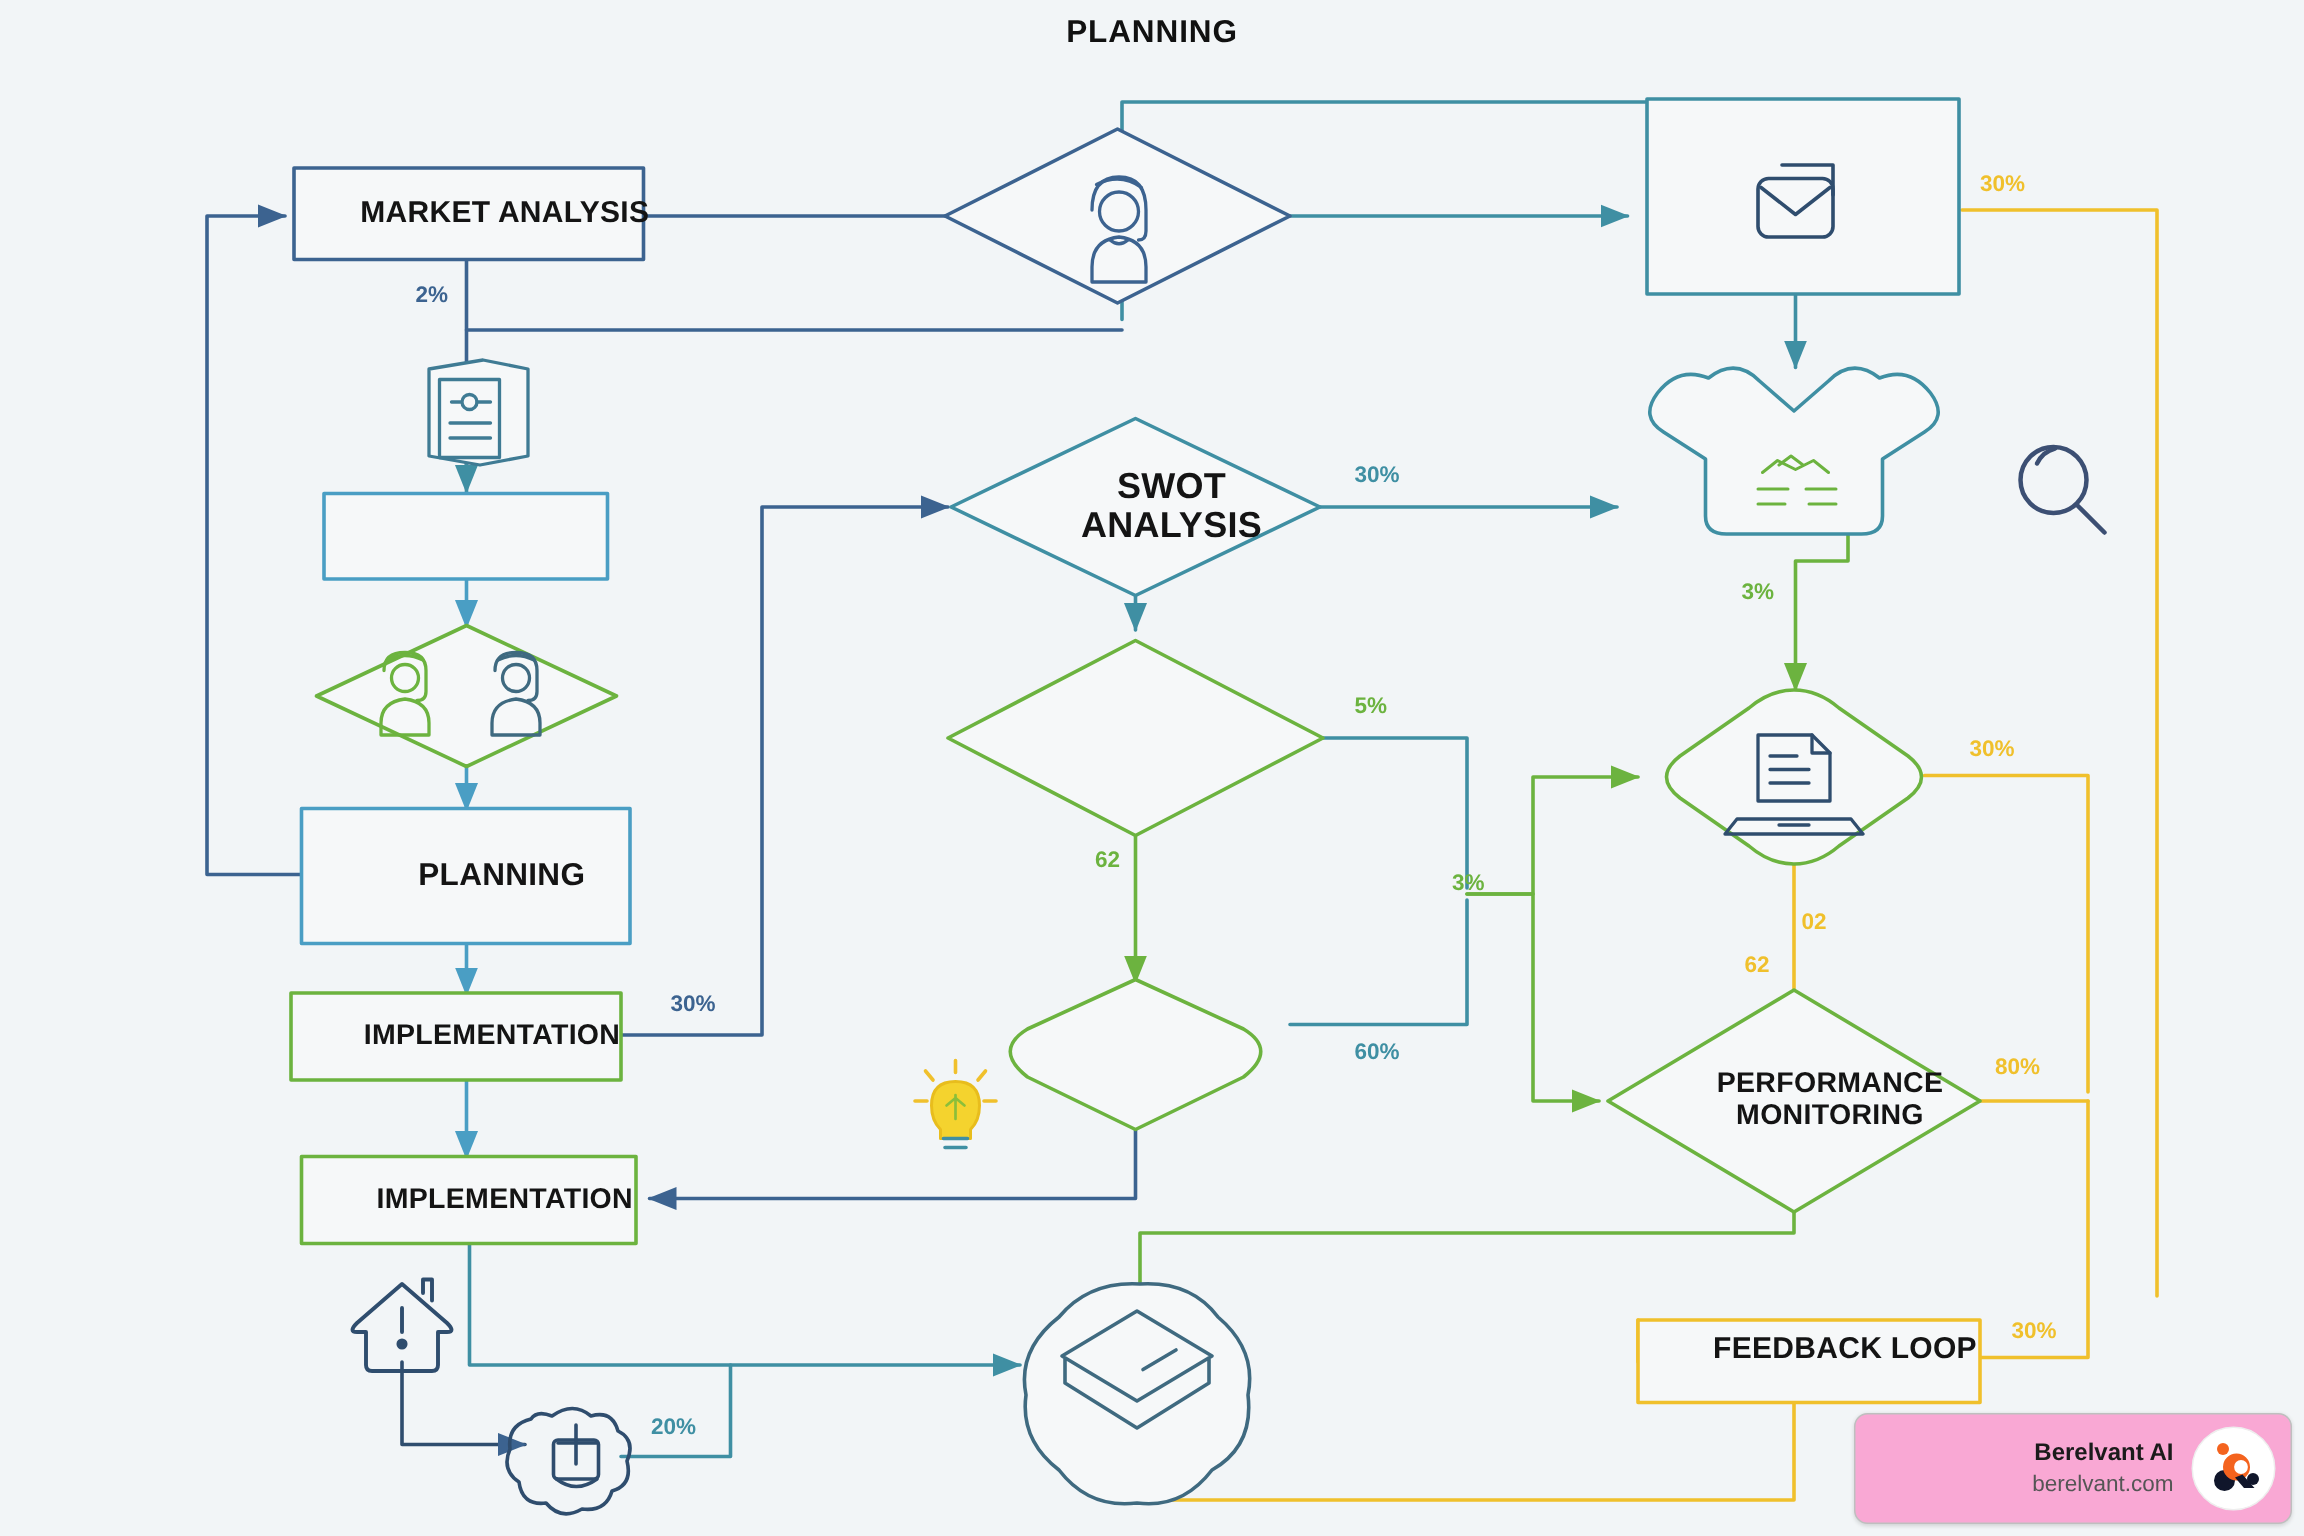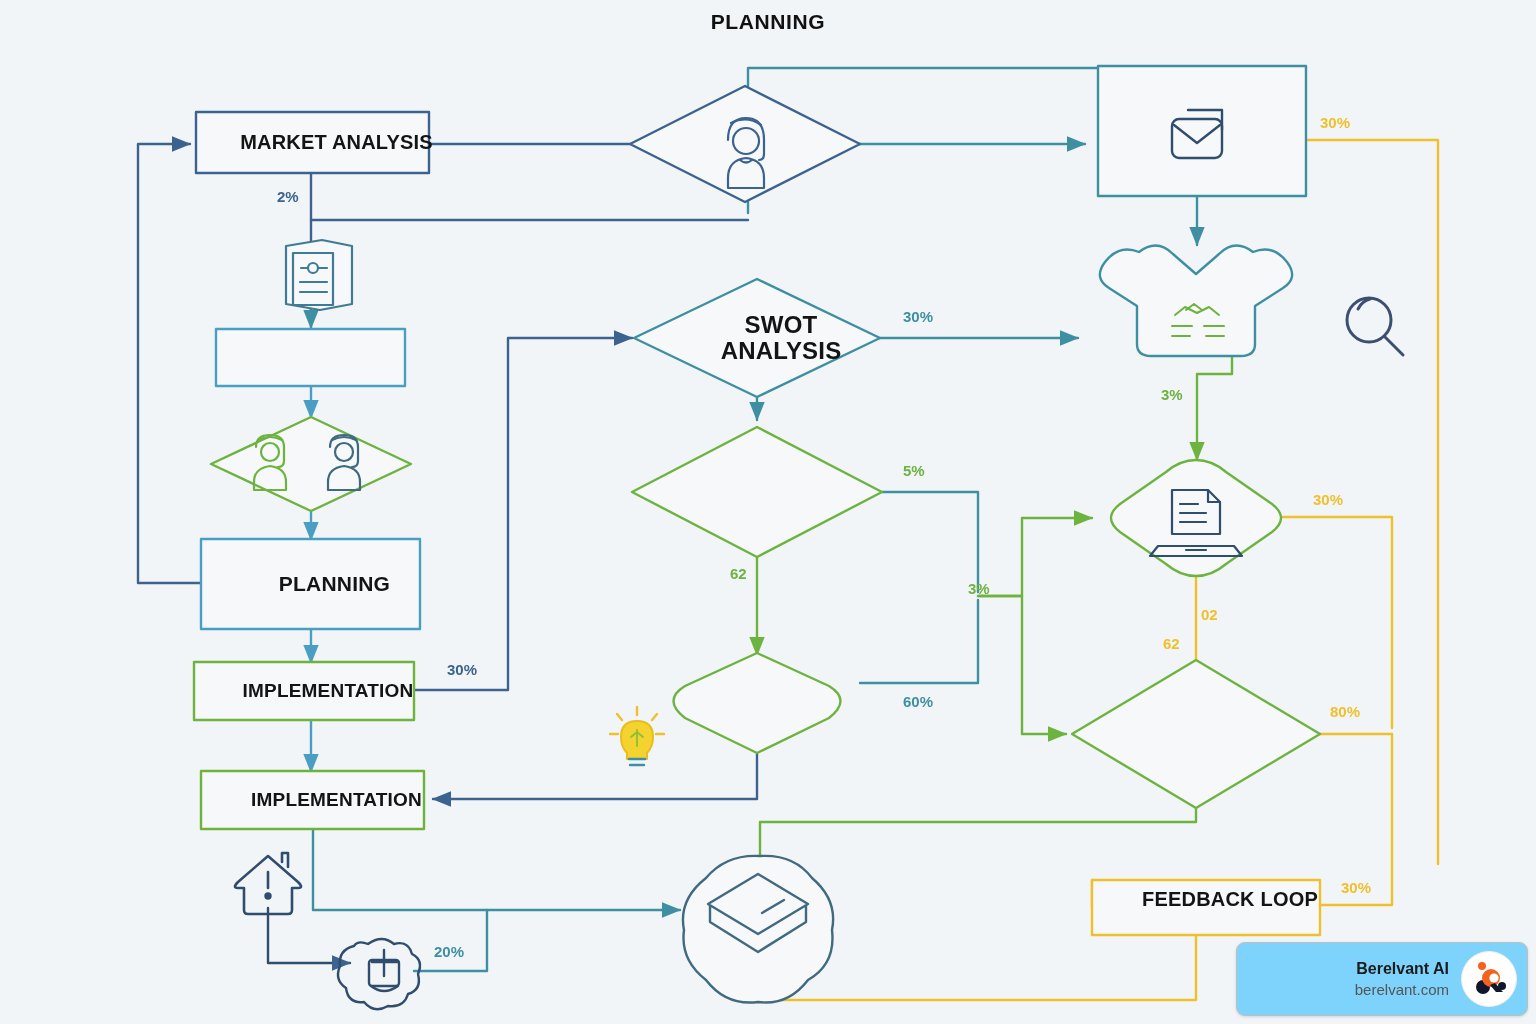--- a/index.html
+++ b/index.html
@@ -36,21 +36,21 @@
   .edge-label{
     position:absolute;
     font-size:15px;
     font-weight:600;
     white-space:nowrap;
   }
   .card{
     position:absolute;
     right:8px;bottom:8px;
     width:292px;height:74px;
-    background:#7dd3fc;
+    background:#f9a8d4;
     border:1px solid #bfbfbf;
     border-radius:9px;
     box-shadow:0 1px 3px rgba(0,0,0,.14);
     display:flex;align-items:center;justify-content:flex-end;
     padding-right:10px;
     box-sizing:border-box;
   }
   .card-text{display:flex;flex-direction:column;align-items:flex-end;margin-right:12px;}
   .card-title{font-size:16px;font-weight:700;color:#1b1b1b;line-height:1.3;}
   .card-url{font-size:15px;color:#555;line-height:1.3;}
@@ -247,20 +247,22 @@
 
     </g>
   </svg>
 
   <div class="node-label" style="left:196px;top:112px;width:233px;height:61px;font-size:20px;">MARKET ANALYSIS</div>
   <div class="node-label" style="left:201px;top:539px;width:219px;height:90px;font-size:21px;">PLANNING</div>
   <div class="node-label" style="left:194px;top:662px;width:220px;height:58px;font-size:19px;">IMPLEMENTATION</div>
   <div class="node-label" style="left:201px;top:771px;width:223px;height:58px;font-size:19px;">IMPLEMENTATION</div>
   <div class="node-label" style="left:664px;top:300px;width:186px;height:76px;font-size:24px;white-space:pre-line;"><span>SWOT
 ANALYSIS</span></div>
+  <div class="node-label" style="left:1096px;top:696px;width:200px;height:76px;font-size:19px;white-space:pre-line;"><span>PERFORMANCE
+MONITORING</span></div>
   <div class="node-label" style="left:1092px;top:872px;width:228px;height:55px;font-size:20px;">FEEDBACK LOOP</div>
 
   <div class="edge-label" style="left:277px;top:188px;color:#3c6390;">2%</div>
   <div class="edge-label" style="left:447px;top:661px;color:#3c6390;">30%</div>
   <div class="edge-label" style="left:903px;top:308px;color:#3f8fa3;">30%</div>
   <div class="edge-label" style="left:903px;top:462px;color:#6cb33f;">5%</div>
   <div class="edge-label" style="left:730px;top:565px;color:#6cb33f;">62</div>
   <div class="edge-label" style="left:903px;top:693px;color:#3f8fa3;">60%</div>
   <div class="edge-label" style="left:968px;top:580px;color:#6cb33f;">3%</div>
   <div class="edge-label" style="left:1161px;top:386px;color:#6cb33f;">3%</div>

